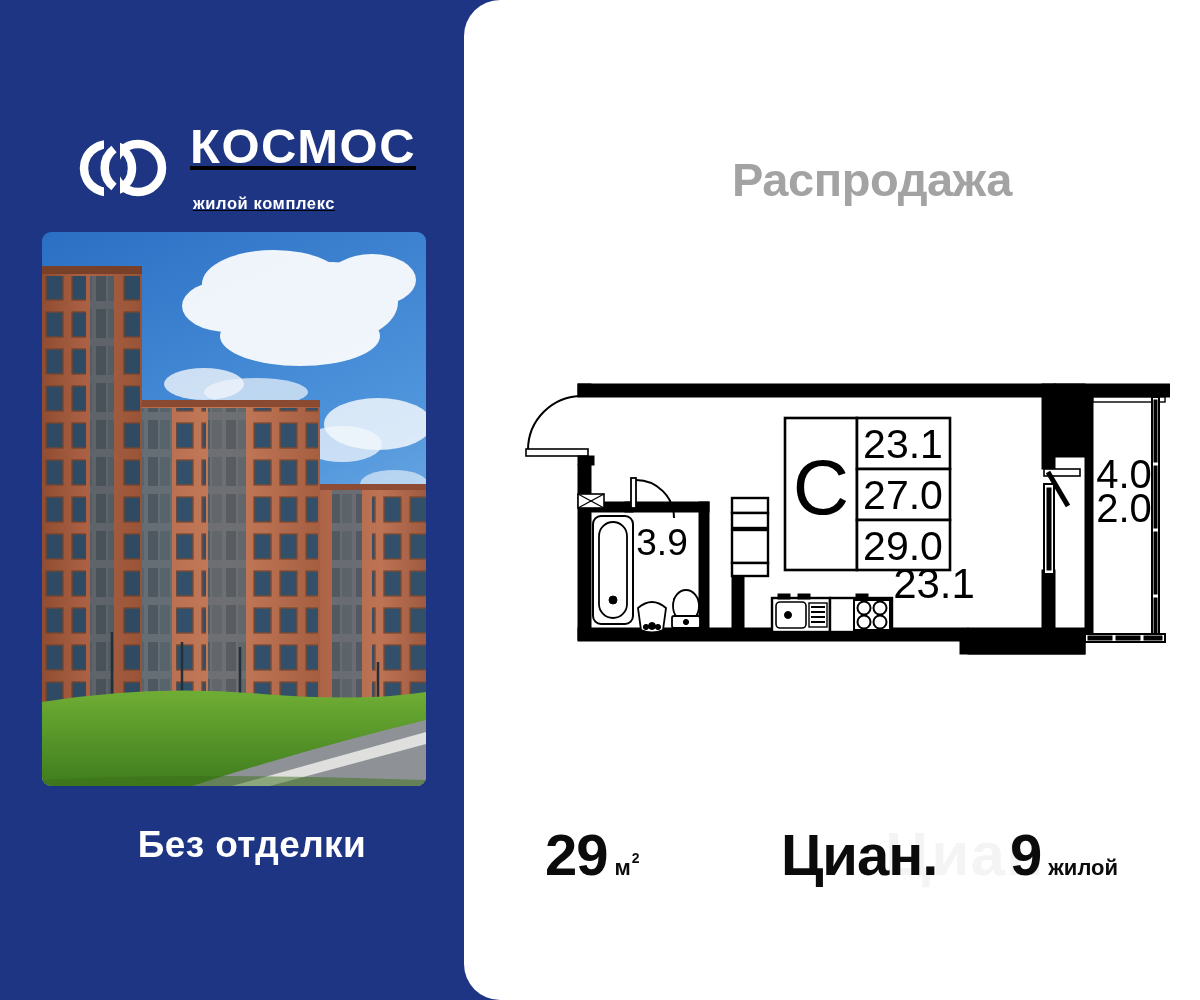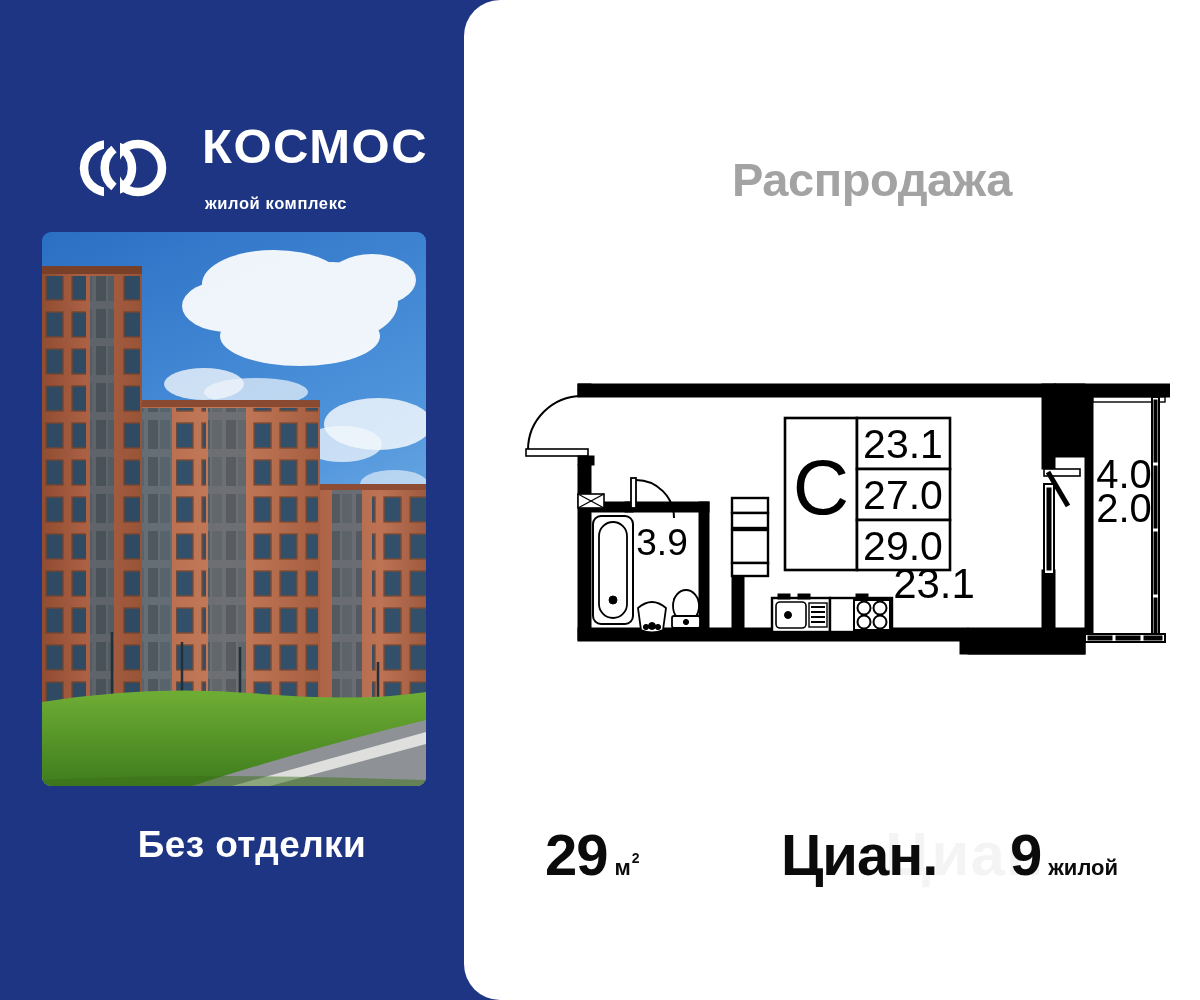--- a/index.html
+++ b/index.html
@@ -41,21 +41,22 @@
     height: 1000px;
   }
 
   
   .logo-wrap {
     position: absolute;
     left: 52px;
     top: 122px;
     display: flex;
     align-items: center;
-    gap: 32px;
+    gap: 20px;
+    text-decoration: underline;
   }
   .logo-mark { width: 118px; height: 62px; flex: none; }
   .logo-text { display: flex; flex-direction: column; }
   .logo-title {
     color: #ffffff;
     font-size: 49px;
     font-weight: bold;
     letter-spacing: 1.5px;
     line-height: 1;
     font-family: "Liberation Sans", sans-serif;

